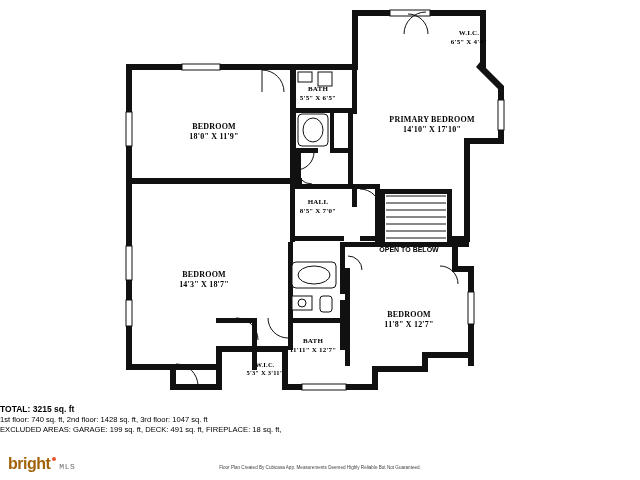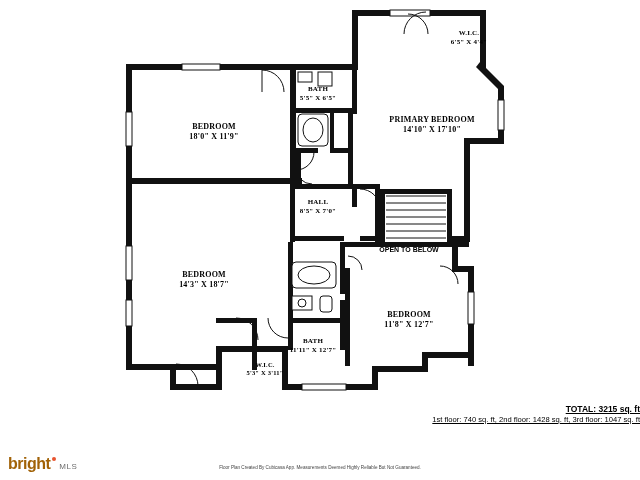--- a/index.html
+++ b/index.html
@@ -35,23 +35,22 @@
     font-size:7px;
     font-weight:bold;
     color:#000;
     white-space:nowrap;
     transform:translate(-50%,-50%);
   }
   #summary{
     position:absolute;
     left:0;right:0;
     top:404px;
-    text-align:right;
+    text-align:left;
     color:#000;
-    text-decoration:underline;
   }
   #summary .tot{font-size:8.5px;font-weight:bold;margin-bottom:1px;}
   #summary .ln{font-size:7.6px;margin-bottom:.5px;}
   #disclaimer{
     position:absolute;
     left:0;right:0;
     top:465px;
     text-align:center;
     font-size:4.6px;
     color:#444;
@@ -76,20 +75,21 @@
     background:#e8532f;
     border-radius:50%;
     position:relative;
     top:-8px;
     margin-left:-1px;
   }
   #brand .mls{
     font-size:8px;
     color:#6d6d6d;
     letter-spacing:.5px;
+    font-family:Liberation Mono, monospace;
   }
 </style>
 </head>
 <body>
 
 <div id="plan-wrap">
 
   <svg id="plan" viewBox="0 0 640 480">
     <g fill="#111">
 
@@ -251,20 +251,21 @@
     <span class="nm">W.I.C.</span>
     <span class="dm">5'3" X 3'11"</span>
   </div>
 
   <div class="note-label" style="left:409px;top:249px;">OPEN TO BELOW</div>
 </div>
 
 <div id="summary">
   <div class="tot">TOTAL: 3215 sq. ft</div>
   <div class="ln">1st floor: 740 sq. ft, 2nd floor: 1428 sq. ft, 3rd floor: 1047 sq. ft</div>
+  <div class="ln">EXCLUDED AREAS: GARAGE: 199 sq. ft, DECK: 491 sq. ft, FIREPLACE: 18 sq. ft,</div>
 </div>
 
 <div id="disclaimer">Floor Plan Created By Cubicasa App. Measurements Deemed Highly Reliable But Not Guaranteed.</div>
 
 <div id="brand">
   <span class="bword">bright</span>
     <span class="dot"></span>
   <span class="mls">MLS</span>
 </div>
 

